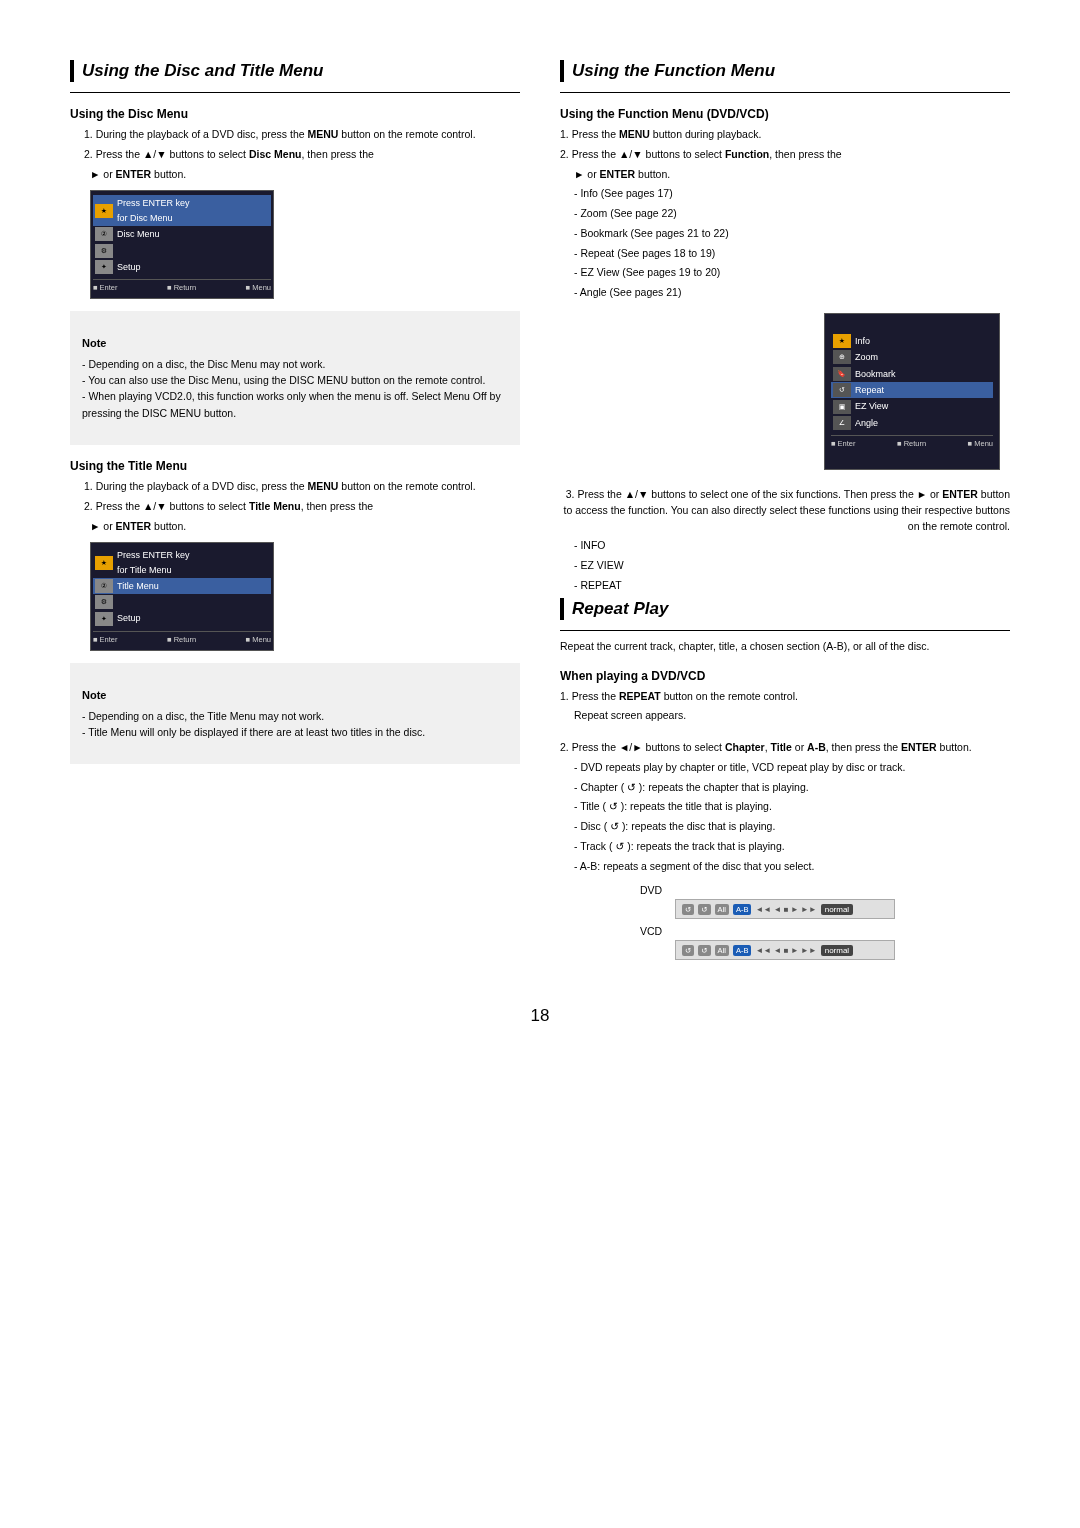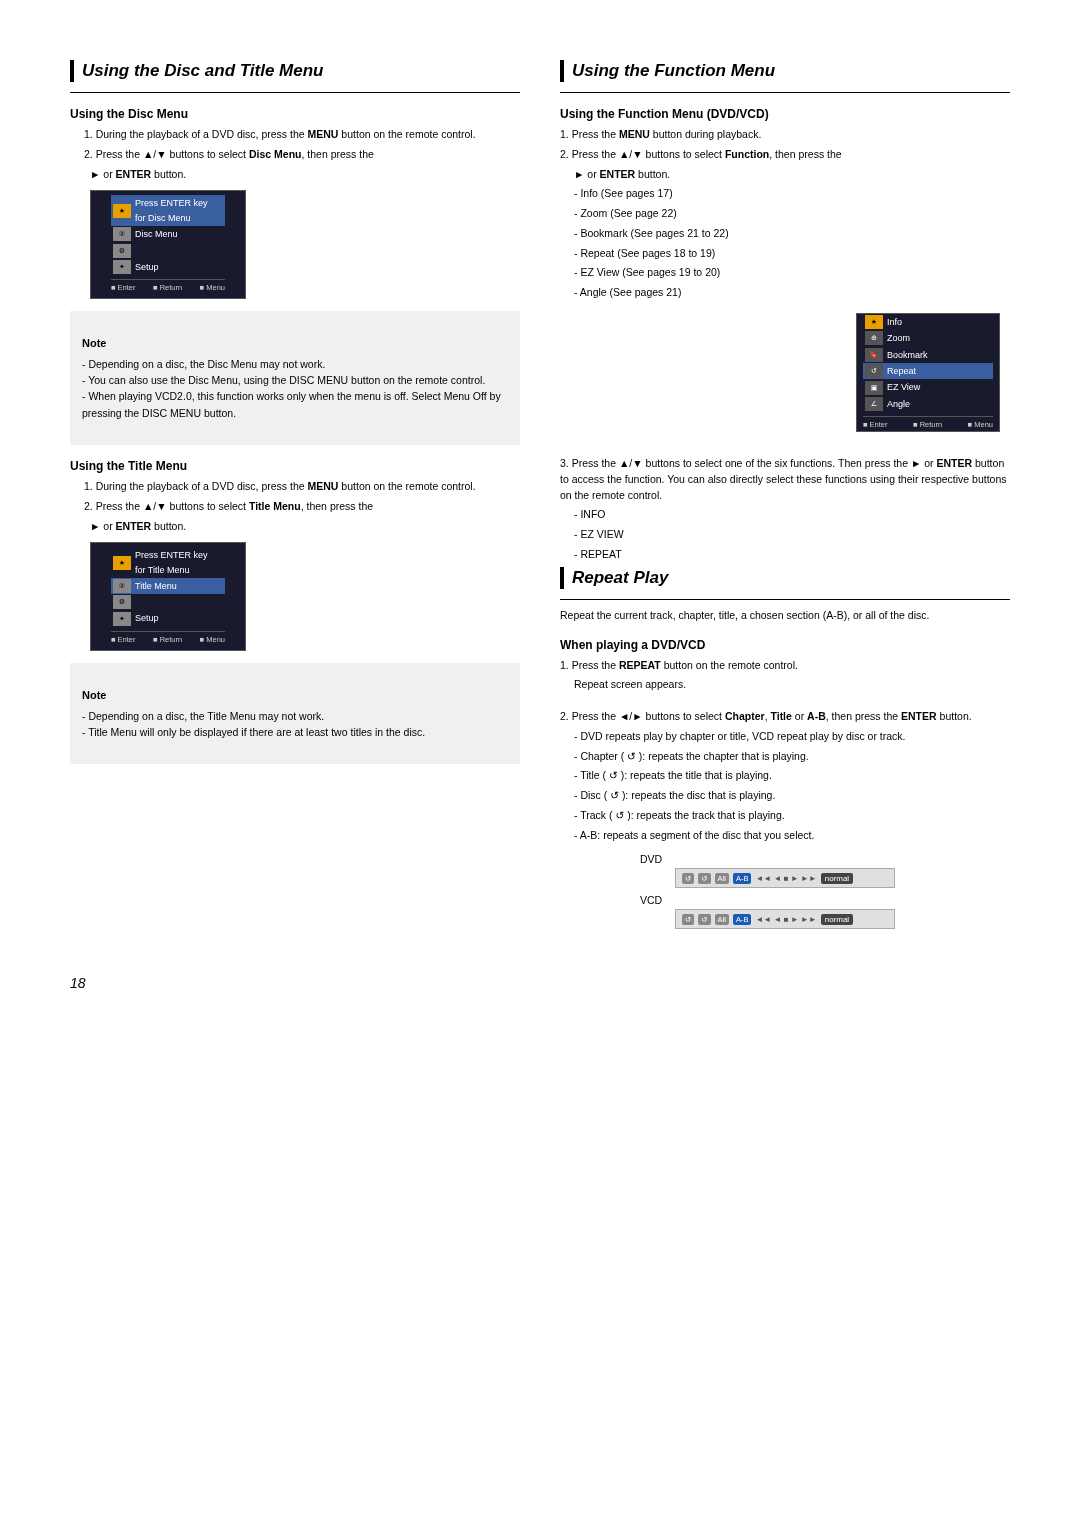--- a/index.html
+++ b/index.html
@@ -63,23 +63,23 @@
     }
     .note-box .note-title {
       font-weight: bold;
       font-size: 11px;
       margin-bottom: 4px;
     }
     .screen-img {
       background: #1a1a2e;
       color: #fff;
       font-size: 9px;
-      padding: 4px 20px;
+      padding: 4px 2px;
       margin: 8px 0 8px 20px;
-      width: 156px;
+      width: 184px;
       border: 1px solid #555;
       line-height: 1.6;
     }
     .screen-img .screen-row {
       display: flex;
       align-items: center;
       padding: 1px 2px;
       font-size: 9px;
     }
     .screen-img .screen-row.selected {
@@ -113,23 +113,23 @@
       border-top: 1px solid #555;
       margin-top: 4px;
       padding-top: 2px;
       font-size: 7.5px;
       color: #ccc;
     }
     .screen-img2 {
       background: #1a1a2e;
       color: #fff;
       font-size: 9px;
-      padding: 0 6px;
+      padding: 19px 6px;
       margin: 8px 0 8px 0;
-      width: 144px;
+      width: 176px;
       border: 1px solid #555;
       line-height: 1.6;
       float: right;
       margin-right: 10px;
     }
     .screen-img2 .screen-row {
       display: flex;
       align-items: center;
       padding: 1px 2px;
       font-size: 9px;
@@ -188,24 +188,23 @@
       background: #888;
       color: #fff;
       padding: 1px 3px;
       font-size: 7.5px;
       border-radius: 2px;
     }
     .repeat-bar .rb-item.active {
       background: #1a5cb5;
     }
     .page-number {
-      text-align: left;
-      font-size: 14px;
+      text-align: center;
+      font-size: 17px;
       margin-top: 30px;
-      font-style: italic;
     }
     hr.section-divider {
       border: none;
       border-top: 1.5px solid #000;
       margin-bottom: 8px;
     }
   </style>
 </head>
 <body>
 
@@ -349,21 +348,21 @@
           <span>Angle</span>
         </div>
         <div class="screen-bottom-bar">
           <span>■ Enter</span>
           <span>■ Return</span>
           <span>■ Menu</span>
         </div>
       </div>
     </div>
 
-    <div class="body-text" style="margin-top:16px;">
+    <div class="body-text" style="margin-top:9px;text-align:right;">
       3. Press the ▲/▼ buttons to select one of the six functions. Then press the ► or <b>ENTER</b> button to access the function. You can also directly select these functions using their respective buttons on the remote control.
     </div>
     <div class="body-text indent">- INFO</div>
     <div class="body-text indent">- EZ VIEW</div>
     <div class="body-text indent">- REPEAT</div>
 
     <div class="section-title" style="margin-top:0;">Repeat Play</div>
     <hr class="section-divider">
 
     <div class="body-text">Repeat the current track, chapter, title, a chosen section (A-B), or all of the disc.</div>

